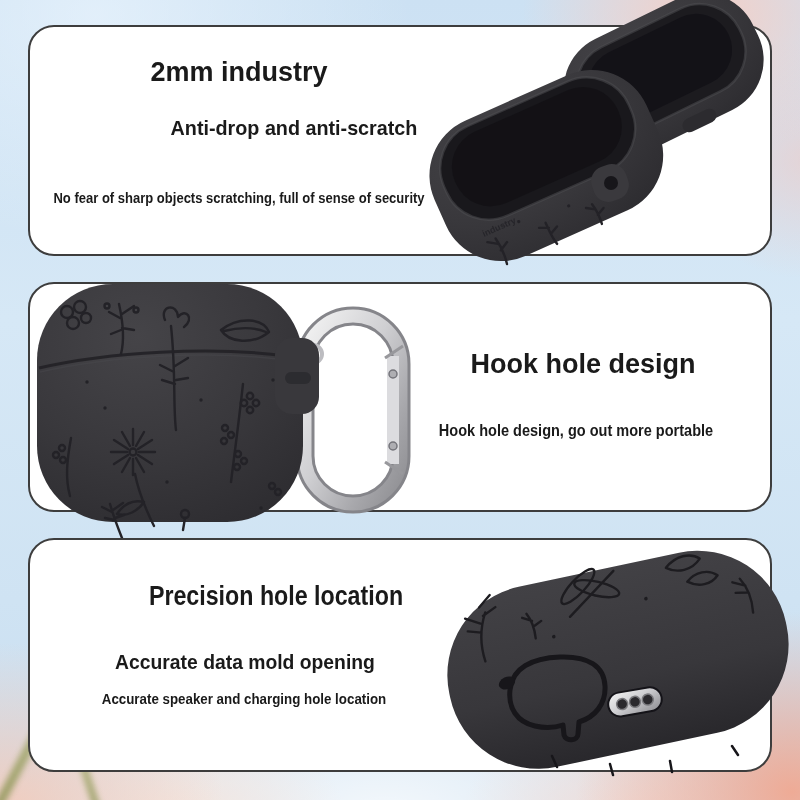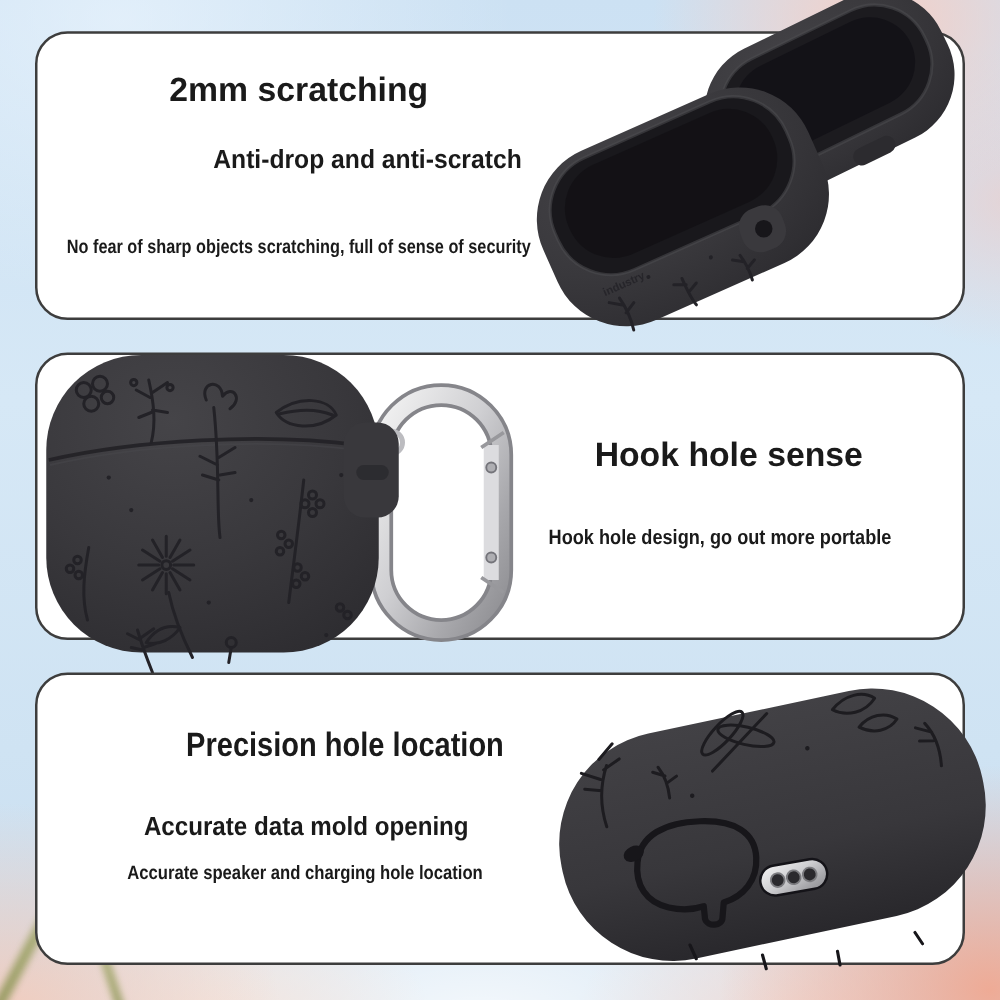--- a/index.html
+++ b/index.html
@@ -28,21 +28,21 @@
 </style>
 </head>
 <body>
 
 <div class="canvas">
 
   <div class="stem" style="left:18px;top:690px;width:9px;height:140px;transform:rotate(28deg);"></div>
   <div class="stem" style="left:86px;top:740px;width:7px;height:90px;transform:rotate(-18deg);"></div>
 
   <div class="card" style="top:25px;height:231px;"></div>
-  <div class="txt ttl" style="left:89px;top:57px;width:300px;">2mm scratching</div>
+  <div class="txt ttl" style="left:89px;top:57px;width:300px;">2mm industry</div>
   <div class="txt sub" style="left:124px;top:116px;width:340px;transform:scaleX(.94);">Anti-drop and anti-scratch</div>
   <div class="txt sml" style="left:14px;top:189px;width:450px;transform:scaleX(.84);">No fear of sharp objects scratching, full of sense of security</div>
 
   <svg style="left:430px;top:0px;" width="350" height="280" viewBox="0 0 350 280">
     <defs>
       <radialGradient id="caseGrad" cx="38%" cy="22%" r="90%">
         <stop offset="0%" stop-color="#454448"></stop>
           <stop offset="55%" stop-color="#39383c"></stop>
           <stop offset="100%" stop-color="#2d2c30"></stop>
       </radialGradient>
@@ -73,21 +73,21 @@
       <text x="30" y="206" font-size="9" font-weight="bold" fill="#26252a">industry</text>
     </g>
 
     <g>
       <rect x="162" y="165" width="36" height="36" rx="15" fill="#3a393d" transform="rotate(-20 180 183)"></rect>
       <circle cx="181" cy="183" r="7" fill="#17161a"></circle>
     </g>
   </svg>
 
   <div class="card" style="top:282px;height:230px;"></div>
-  <div class="txt ttl" style="left:433px;top:349px;width:300px;">Hook hole sense</div>
+  <div class="txt ttl" style="left:433px;top:349px;width:300px;">Hook hole design</div>
   <div class="txt" style="left:416px;top:421px;width:320px;font-size:16.5px;transform:scaleX(.88);">Hook hole design, go out more portable</div>
 
   <svg style="left:25px;top:280px;" width="395" height="245" viewBox="0 0 395 245">
     <defs>
       <linearGradient id="metalGrad" x1="0" y1="0" x2="1" y2="1">
         <stop offset="0%" stop-color="#f4f4f4"></stop>
           <stop offset="45%" stop-color="#cfcfd2"></stop>
         <stop offset="75%" stop-color="#a8a8ac"></stop>
           <stop offset="100%" stop-color="#8d8d91"></stop>
       </linearGradient>

